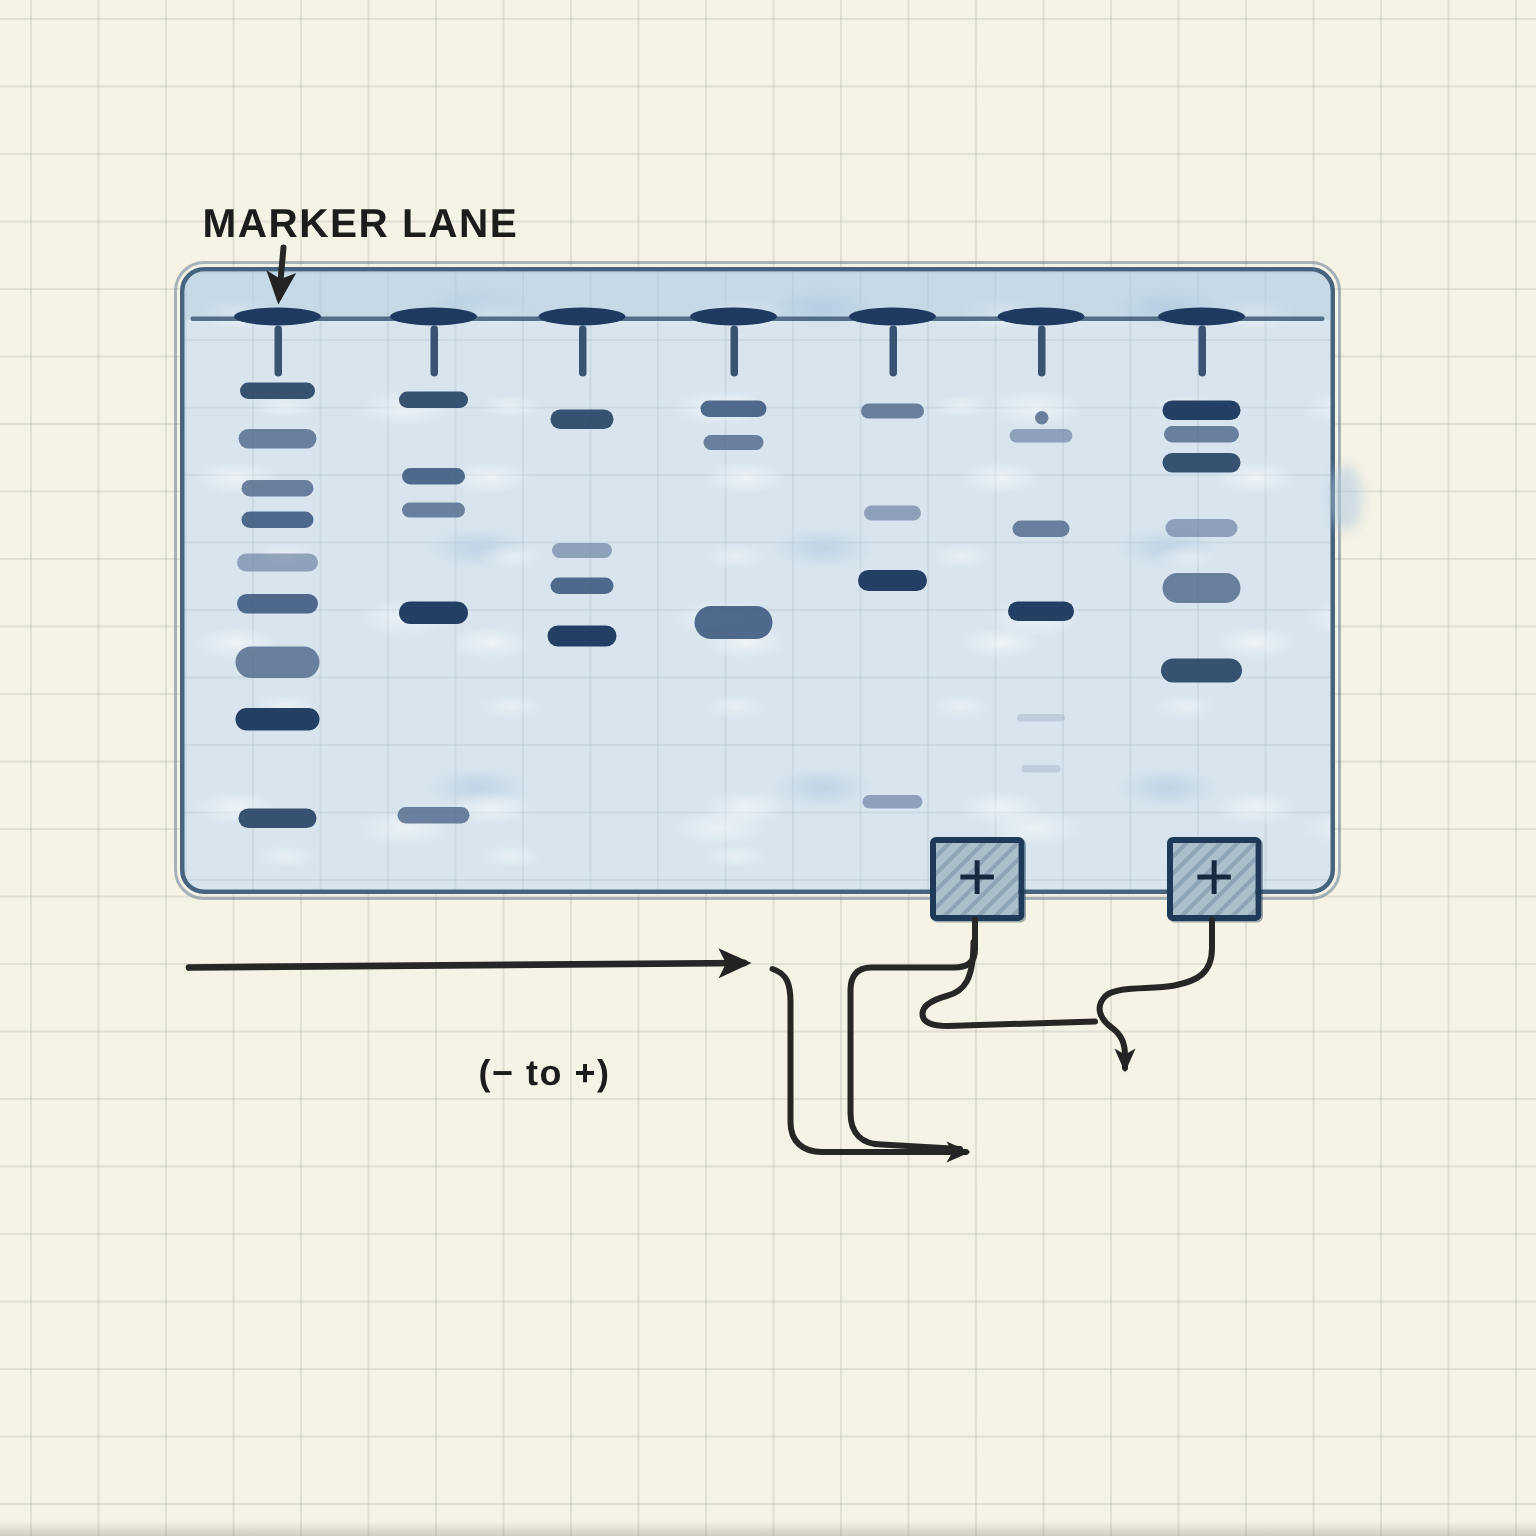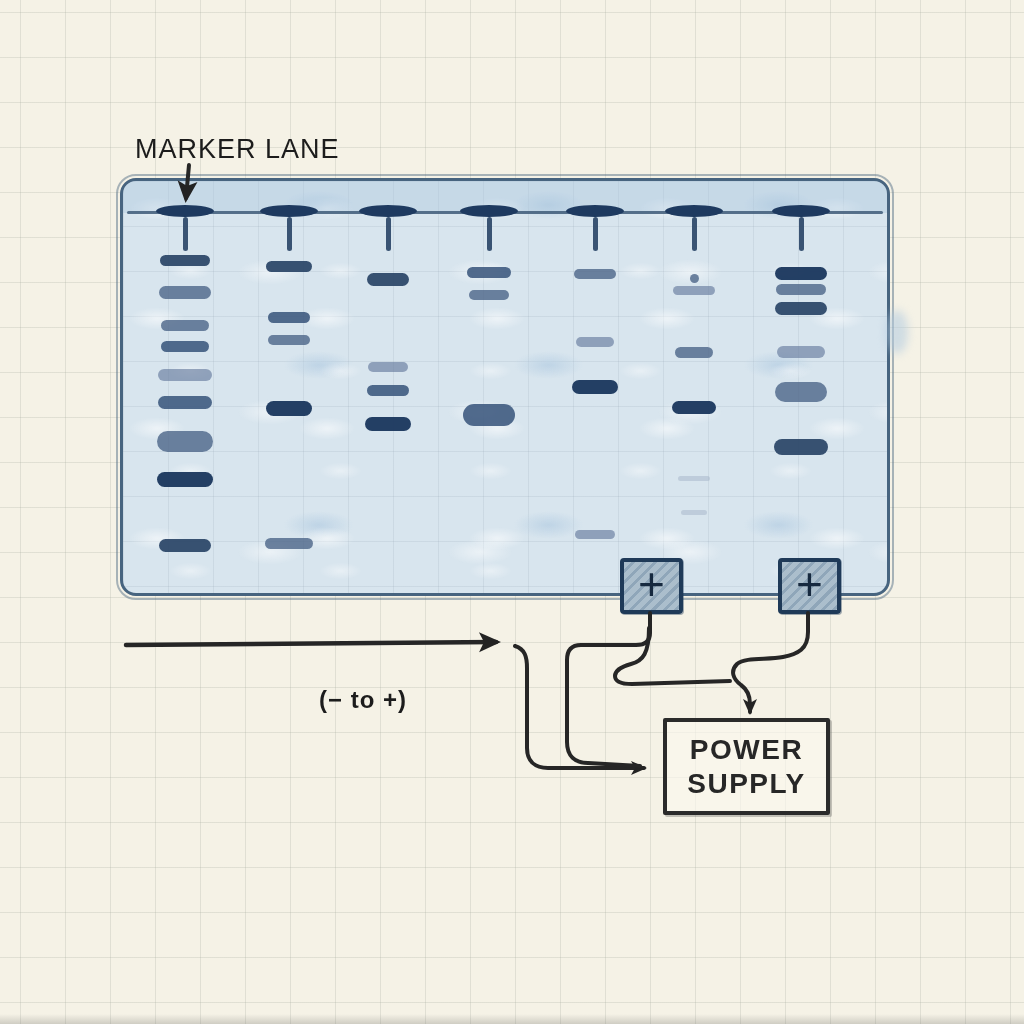--- a/index.html
+++ b/index.html
@@ -47,25 +47,25 @@
   .plus{font-size:46px;font-weight:500;color:#16293f;line-height:1;margin-top:-4px;}
 
   
   .power{position:absolute;left:663px;top:718px;width:167px;height:97px;box-sizing:border-box;
     border:4px solid #2b2b2b;border-radius:2px;background:rgba(250,248,238,.65);
     display:flex;flex-direction:column;align-items:center;justify-content:center;
     box-shadow:2px 2px 0 rgba(40,40,40,.25);}
   .power div{font-size:28px;font-weight:bold;letter-spacing:1.5px;color:#272727;line-height:1.2;}
 
   
-  .marker-label{position:absolute;left:135px;top:134px;font-size:27px;font-weight:normal;
+  .marker-label{position:absolute;left:135px;top:134px;font-size:27px;font-weight:bold;
     letter-spacing:1px;color:#1c1c1c;}
   .migration{position:absolute;left:228px;top:682px;width:270px;text-align:center;color:#1c1c1c;}
   .migration .l1{font-size:26px;font-weight:bold;letter-spacing:1px;}
-  .migration .l2{font-size:24px;font-weight:bold;margin-top:4px;letter-spacing:1px;}
+  .migration .l2{font-size:24px;font-weight:bold;margin-top:20px;letter-spacing:1px;}
 
   .wires{position:absolute;left:0;top:0;width:1024px;height:1024px;pointer-events:none;}
 </style>
 </head>
 <body>
 
 <div class="canvas">
 
   <div class="gel">
     <div class="gel-top"></div>
@@ -151,19 +151,15 @@
       <path stroke-width="4" marker-end="url(#ah1)" d="M808,613 L808,632 C808,649 798,654 783,657 C767,660 745,657 737,664 C730,671 733,679 741,685 C748,690 750,696 750,704 L750,712"></path>
     </g>
   </svg>
 
   <div class="marker-label">MARKER LANE</div>
 
   <div class="migration">
     <div class="l2">(− to +)</div>
   </div>
 
-  <div class="power">
-    <div>POWER</div>
-    <div>SUPPLY</div>
-  </div>
 
   <div class="bottom-shade"></div>
 </div>
 
 </body></html>

